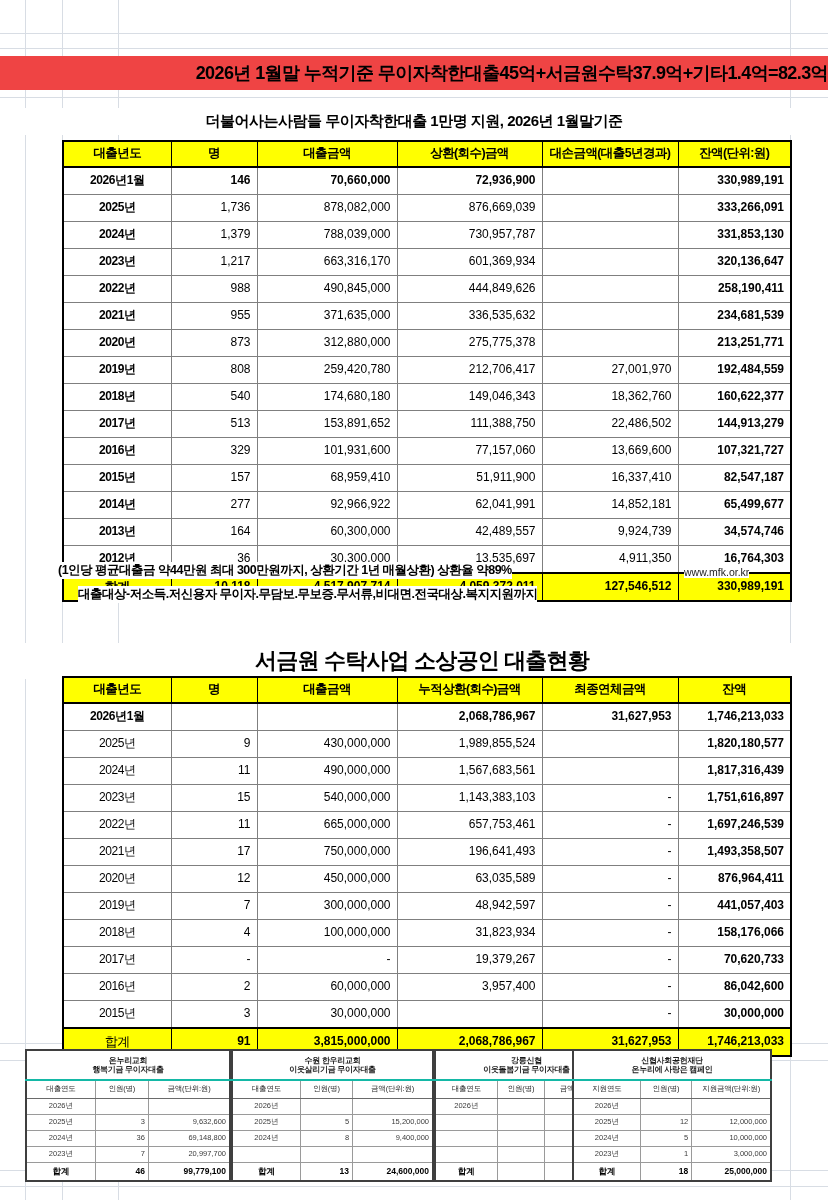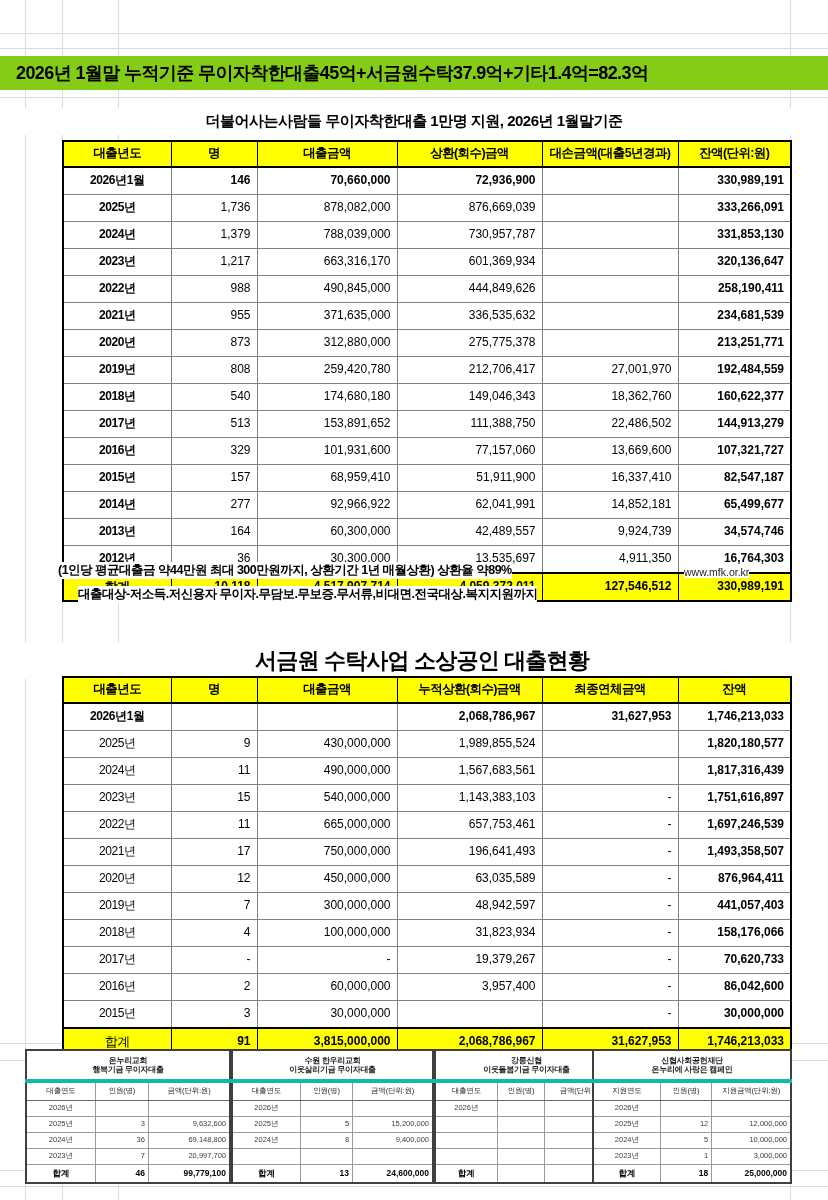--- a/index.html
+++ b/index.html
@@ -56,26 +56,26 @@
     font-size: 15px;
     font-weight: 700;
     letter-spacing: -0.4px;
     background: #ffffff;
     padding: 4px 0 6px 0;
   }
   .headline {
     position: absolute;
     left: 0; right: 0;
     top: 56px;
-    text-align: left;
+    text-align: right;
     font-size: 18px;
     font-weight: 700;
     letter-spacing: -0.6px;
-    background: #84cc16;
-    padding: 5px 16px;
+    background: #ef4444;
+    padding: 5px 0;
   }
   .subheadline {
     position: absolute;
     left: 0; right: 0;
     top: 108px;
     text-align: center;
     font-size: 15px;
     font-weight: 700;
     letter-spacing: -0.5px;
     background: #ffffff;
@@ -171,21 +171,21 @@
 
   
   .mini-wrap {
     position: absolute;
     top: 1049px;
     height: 142px;
   }
   #mini-1 { left: 25px;  width: 206px; }
   #mini-2 { left: 231px; width: 203px; }
   #mini-3 { left: 434px; width: 185px; }
-  #mini-4 { left: 592px; width: 200px; }
+  #mini-4 { left: 572px; width: 200px; }
 
   .mini-table {
     width: 100%;
     border-collapse: collapse;
     table-layout: fixed;
     background: #ffffff;
     border: 2px solid #3f3f3f;
   }
   .mini-table td,
   .mini-table th {
@@ -199,21 +199,21 @@
     color: #3b3b3b;
   }
   .mini-title td {
     text-align: center;
     font-weight: 700;
     font-size: 8px;
     height: 24px;
     padding: 2px 18px;
     letter-spacing: -0.3px;
     color: #1a1a1a;
-    border-bottom: 4px solid #14b8a6;
+    border-bottom: 2px solid #14b8a6;
   }
   .mini-title .t1 { display: block; }
   .mini-title .t2 { display: block; }
   .mini-head td {
     text-align: center;
     font-weight: 400;
     font-size: 7.5px;
     height: 17px;
     letter-spacing: -0.2px;
     color: #1f1f1f;

